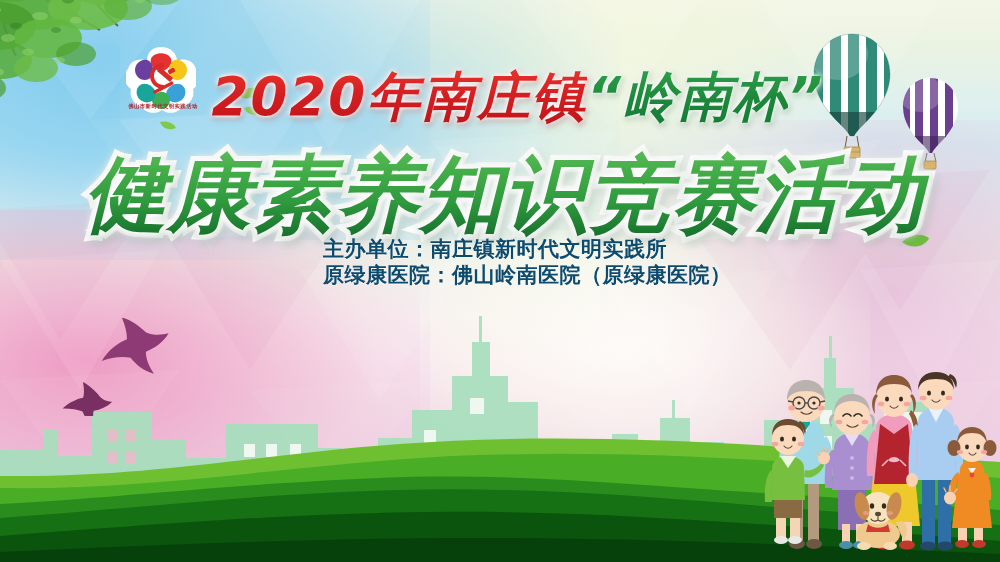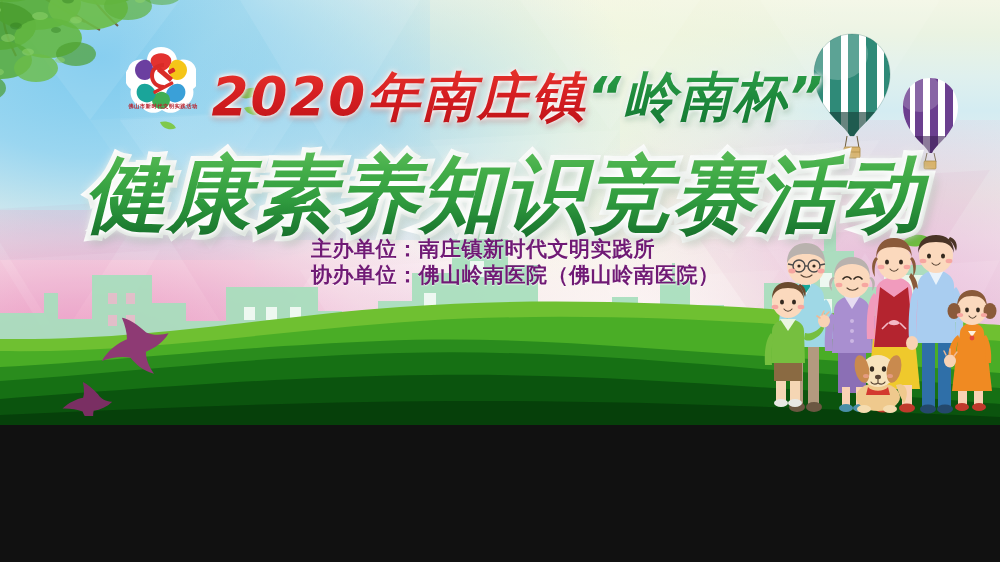--- a/index.html
+++ b/index.html
@@ -2,21 +2,21 @@
 <html><head>
 <meta charset="utf-8">
 <title>Poster</title>
 <style>
   * { box-sizing: border-box; margin:0; padding:0; }
   html,body { background:#111; }
   body { font-family:"Liberation Sans", sans-serif; }
 
   #poster {
     position: relative;
-    width: 1000px; height: 425px;
+    width: 1000px; height: 562px;
     overflow: hidden;
     background: #eef7f3;
   }
 
   
   .bg-base{
     position:absolute; inset:0;
     background:
       linear-gradient(180deg,
         #f3f6e6 0%,
@@ -143,25 +143,26 @@
     color:#fff; -webkit-text-stroke:10px #fff;
   }
 
   
   .org{
     position:absolute; left:0; top:237px; width:1000px;
     pointer-events:none;
   }
   .org .row{
     font-family:"DejaVu Sans","Liberation Sans", sans-serif;
-    font-size:21px; font-weight:700; color:#701a75;
+    font-size:21px; font-weight:700; color:#0c4a6e;
     line-height:25.5px; letter-spacing:.5px;
     text-align:left; padding-left:311px;
     white-space:nowrap;
     text-shadow:0 1px 1px rgba(255,255,255,.7);
+    margin-left:12px;
   }
   .org .row.indent{ padding-left:419px; }
 </style>
 </head>
 <body>
 
 <div id="poster">
 
   <div class="bg-base"></div>
   <div class="bg-cream"></div>
@@ -462,21 +463,21 @@
       </span>
       <span class="red">2020年南庄镇</span><span class="grn">“</span><span class="grn">岭南杯</span><span class="grn">”</span>
     </div>
 
     <div class="t-main-stroke" aria-hidden="true">健康素养知识竞赛活动</div>
     <div class="t-main">健康素养知识竞赛活动</div>
   </div>
 
   <div class="org">
     <div class="row">主办单位：南庄镇新时代文明实践所</div>
-    <div class="row">协办单位：佛山岭南医院（佛山岭南医院）</div>
+    <div class="row">原绿康医院：佛山岭南医院（原绿康医院）</div>
   </div>
 
   <svg class="family" viewBox="0 0 240 190">
     <defs>
       <style>
         .sk{fill:#fbd9bd}.sk2{fill:#f9d2b4}.hairG{fill:#b9b2ae}.blush{fill:#f6a6a0}
         .ln{stroke:#5a4636;stroke-width:1.1;fill:none;stroke-linecap:round}
       </style>
     </defs>
 

